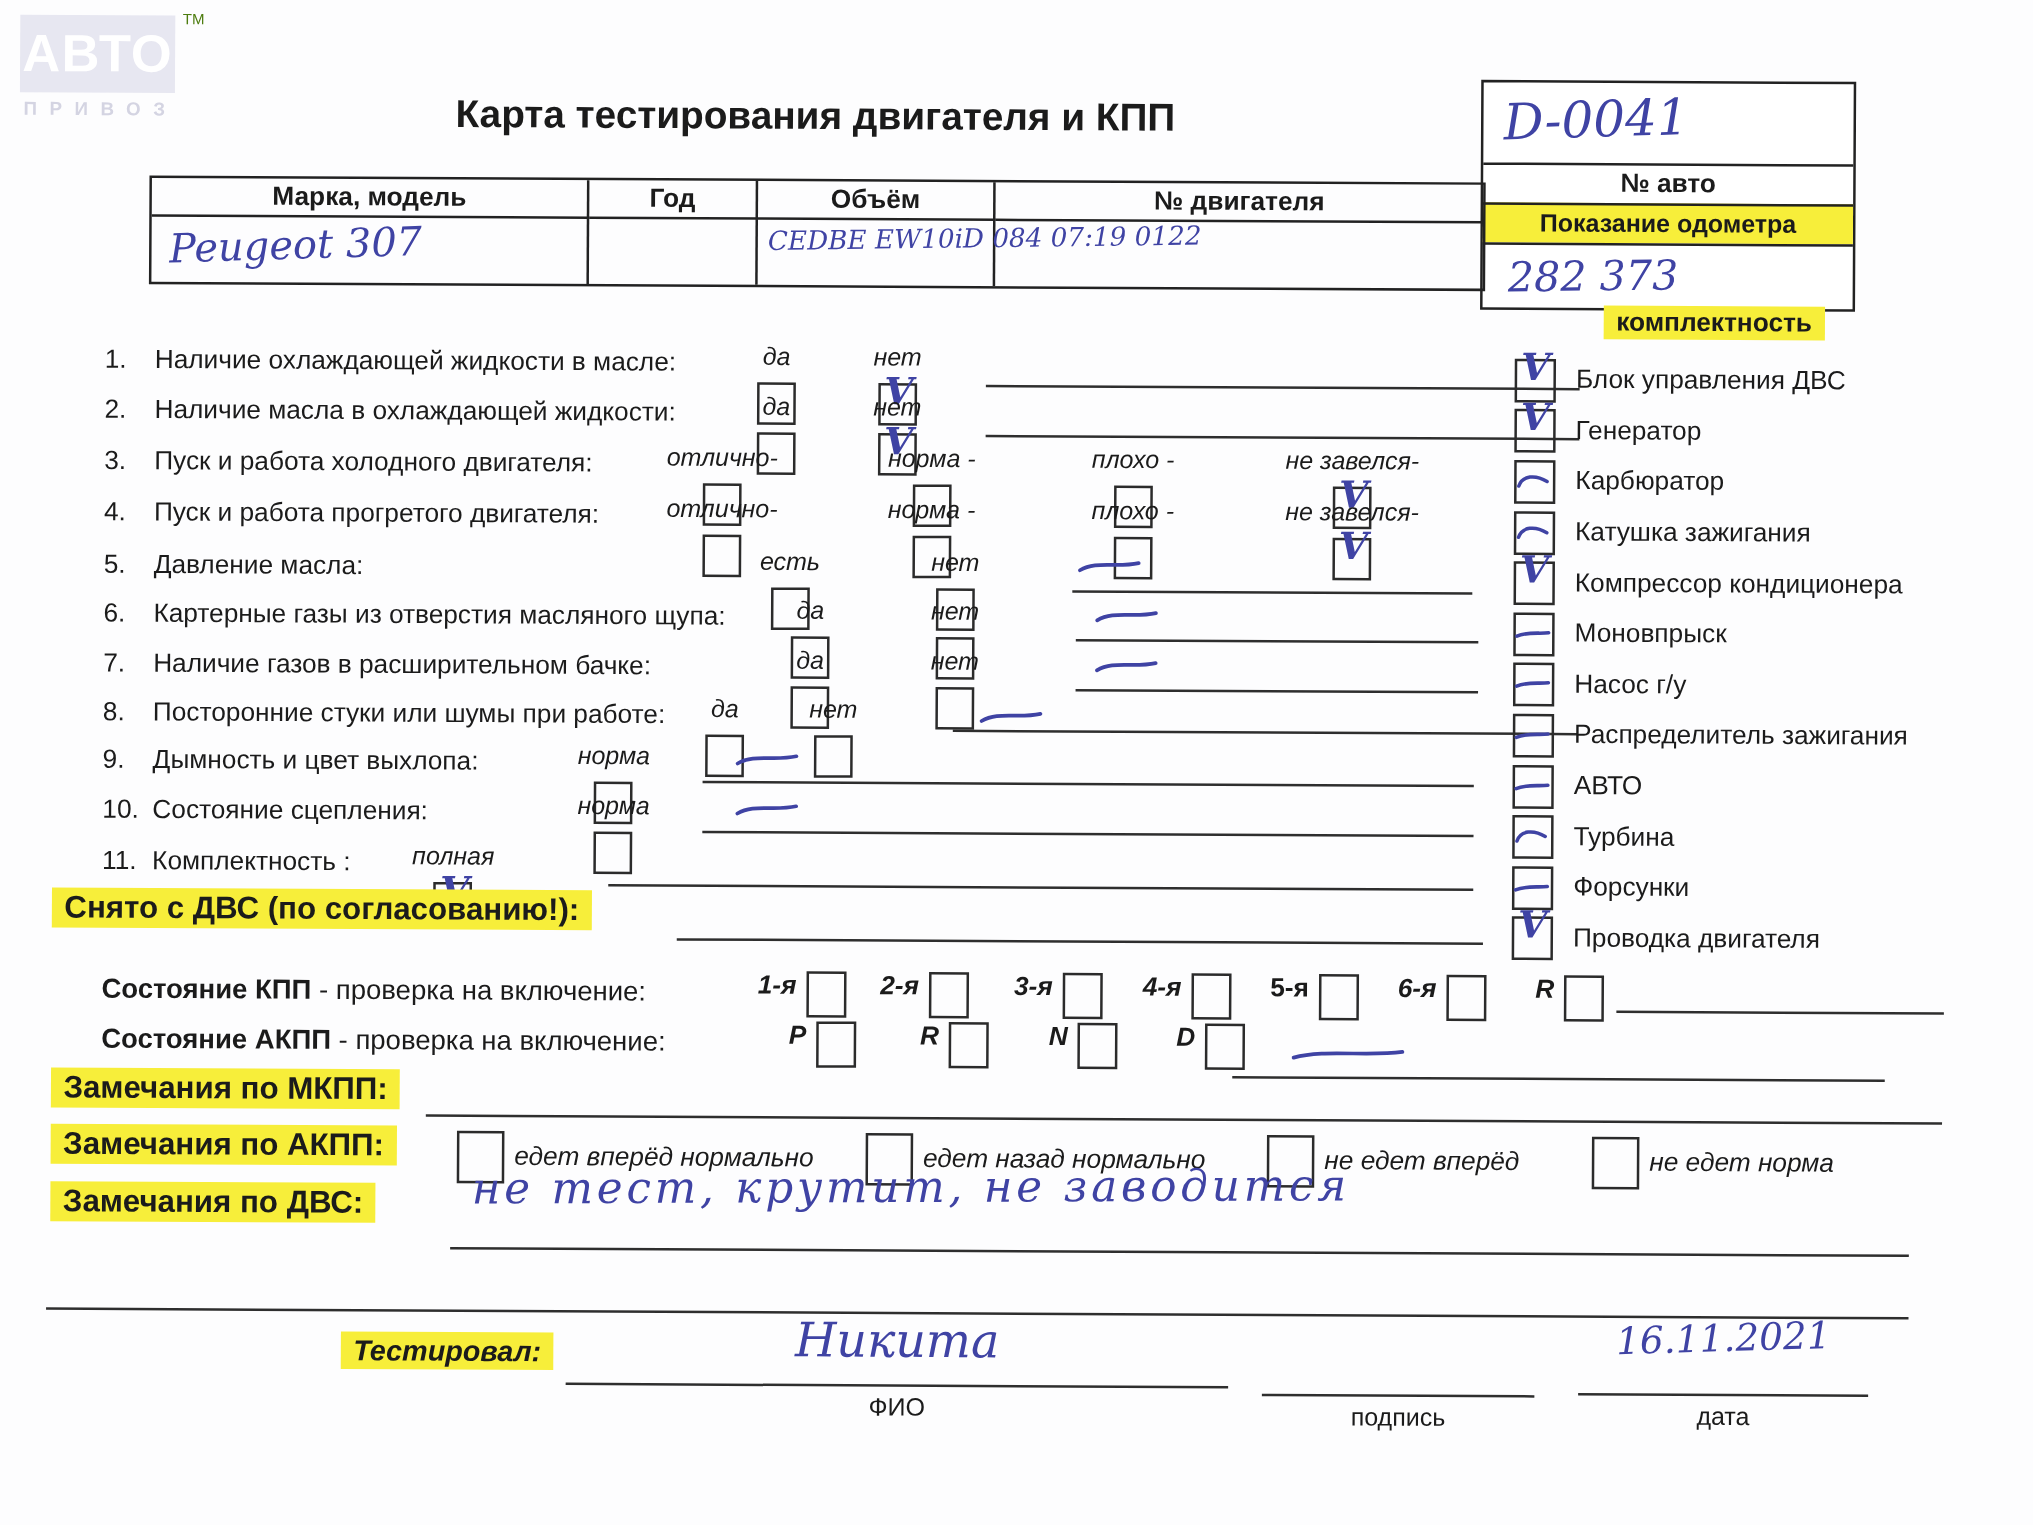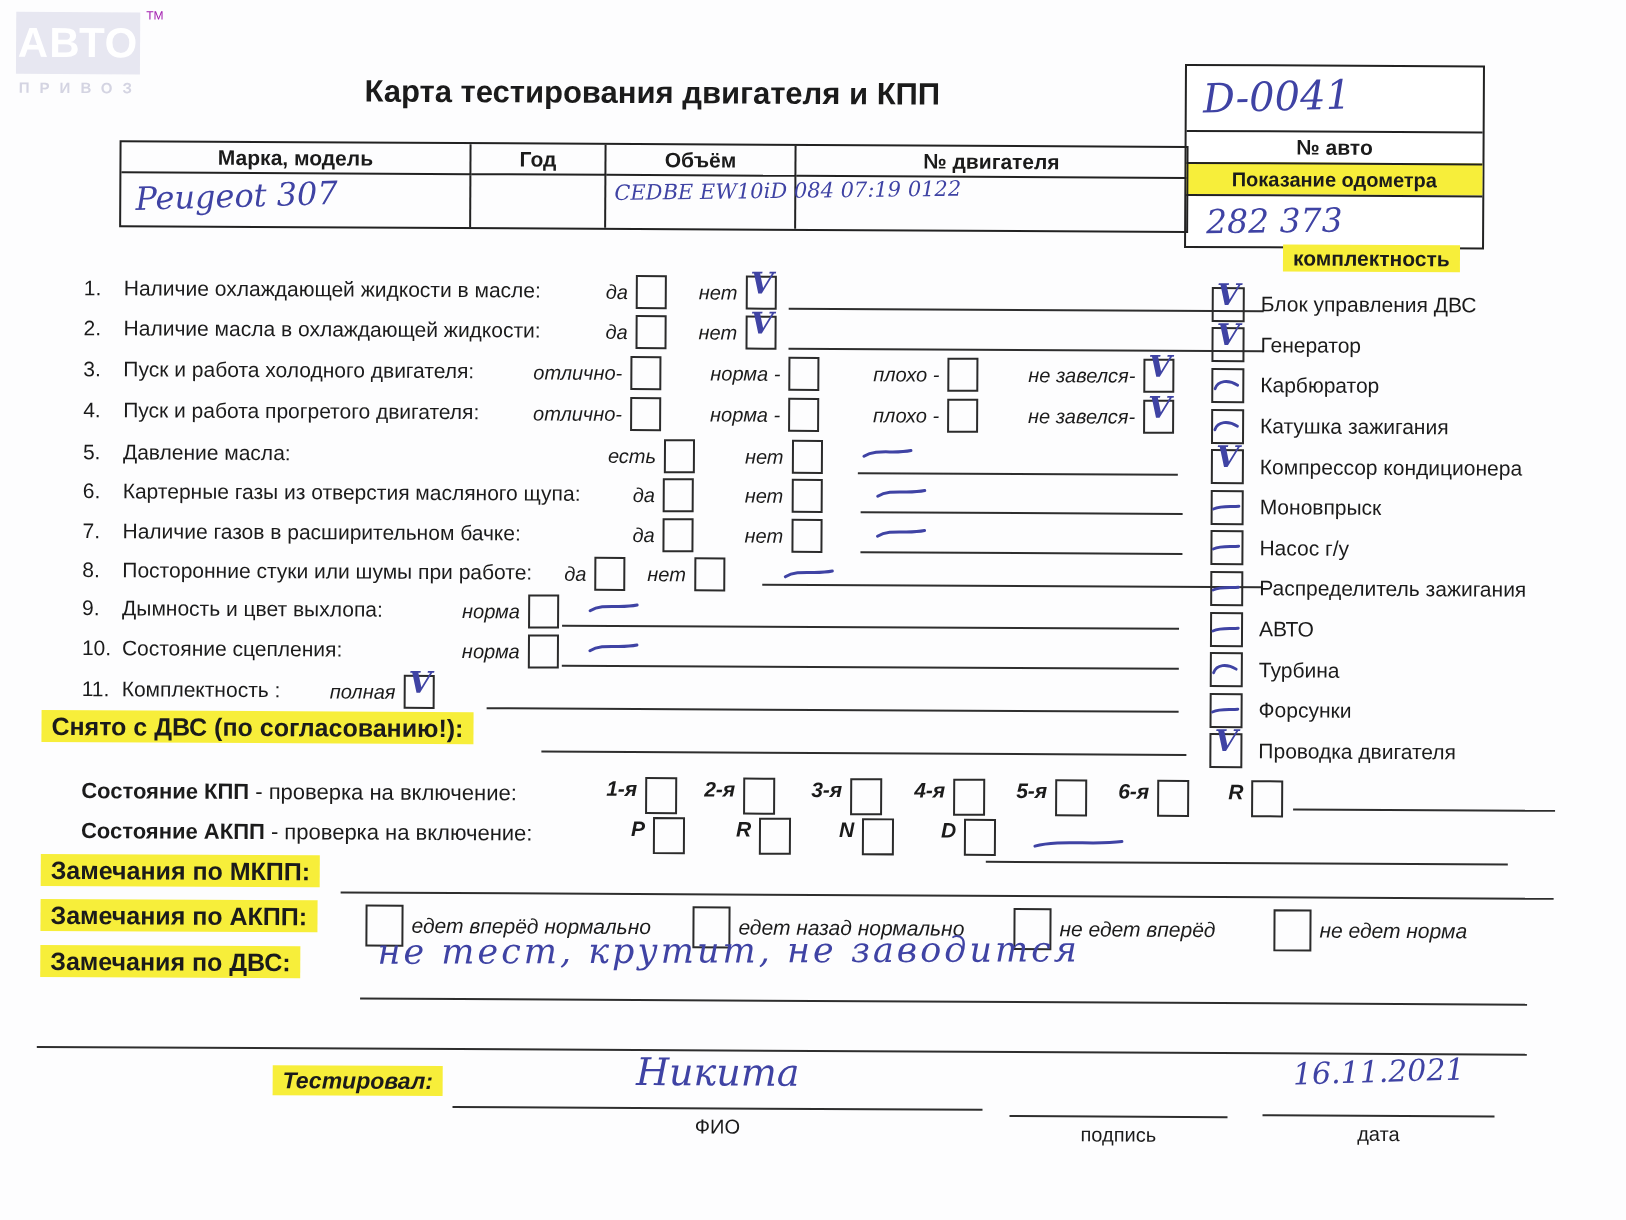--- a/index.html
+++ b/index.html
@@ -19,21 +19,21 @@
           font-style:italic;font-weight:bold;font-size:30px;color:var(--pen,#3f43a4);line-height:1;}
   .pen{stroke:var(--pen,#3f43a4);stroke-width:3;fill:none;stroke-linecap:round;}
   svg.mk{position:absolute;left:-2px;top:7px;width:32px;height:16px;}
   svg.sq{position:absolute;width:54px;height:14px;}
 
   
   #logo{position:absolute;left:16px;top:12px;width:150px;}
   .logo-box{width:124px;height:62px;background:#e7e7f1;color:#fff;font-weight:bold;
             font-size:42px;display:flex;align-items:center;justify-content:center;
             letter-spacing:1px;}
-  .logo-tm{position:absolute;left:130px;top:-4px;color:#a21caf;font-size:12px;}
+  .logo-tm{position:absolute;left:130px;top:-4px;color:#4d7c0f;font-size:12px;}
   .logo-sub{margin-top:5px;color:#d4d4e2;font-size:15px;letter-spacing:10px;
             font-weight:bold;padding-left:3px;}
 
   
   #title{position:absolute;left:120px;top:72px;width:1065px;text-align:center;
          font-size:31px;font-weight:bold;}
   #car-table{position:absolute;left:120px;top:140px;width:1065px;border:2px solid #222;
              display:grid;grid-template-columns:350px 135px 190px 390px;
              grid-template-rows:31px 52px;}
   #car-table .hcell{border-right:2px solid #222;border-bottom:2px solid #222;
@@ -53,21 +53,21 @@
   #car-box .r3{height:30px;border-top:2px solid #222;background:var(--hl,#f7ee3a);
                font-weight:bold;font-size:20px;display:flex;align-items:center;justify-content:center;}
   #car-box .r4{height:50px;border-top:2px solid #222;position:relative;}
   .hw-odo{position:absolute;left:20px;top:8px;font-size:33px;transform:rotate(-1deg);}
 
   
   .cl-row{position:absolute;left:85px;width:1140px;height:36px;font-size:21px;}
   .cl-row .num{position:absolute;left:0;top:0;}
   .cl-row .lbl{position:absolute;left:40px;top:0;white-space:nowrap;}
   .cl-row .opt{position:absolute;top:-4px;display:flex;align-items:center;gap:8px;
-               font-style:italic;font-size:20px;}
+               font-style:italic;font-size:20px;flex-direction:column;}
   .cl-r1{top:276px}.cl-r2{top:316px}.cl-r3{top:357px}.cl-r4{top:398px}
   .cl-r5{top:440px}.cl-r6{top:479px}.cl-r7{top:519px}.cl-r8{top:558px}
   .cl-r9{top:596px}.cl-r10{top:636px}.cl-r11{top:677px}
   .cl-r1 .o0,.cl-r2 .o0{left:522px}.cl-r1 .o1,.cl-r2 .o1{left:615px}
   .cl-r1 .wline,.cl-r2 .wline{left:705px;width:475px;top:28px}
   .cl-r3 .o0,.cl-r4 .o0{left:450px}.cl-r3 .o1,.cl-r4 .o1{left:627px}
   .cl-r3 .o2,.cl-r4 .o2{left:790px}.cl-r3 .o3,.cl-r4 .o3{left:945px}
   .cl-r5 .o0{left:525px}.cl-r5 .o1{left:662px}
   .cl-r5 .rs{left:778px;top:2px}.cl-r5 .wline{left:775px;width:320px;top:28px}
   .cl-r6 .o0,.cl-r7 .o0{left:550px}.cl-r6 .o1,.cl-r7 .o1{left:662px}
@@ -369,21 +369,21 @@
       </span>
       <span class="opt g2">
         <span class="glbl" style="font-style:italic">3-я</span>
         <span class="box"></span>
       </span>
       <span class="opt g3">
         <span class="glbl" style="font-style:italic">4-я</span>
         <span class="box"></span>
       </span>
       <span class="opt g4">
-        <span class="glbl" style="font-style:italic">5-я</span>
+        <span class="glbl" style="">5-я</span>
         <span class="box"></span>
       </span>
       <span class="opt g5">
         <span class="glbl" style="font-style:italic">6-я</span>
         <span class="box"></span>
       </span>
       <span class="opt g6">
         <span class="glbl" style="font-style:italic">R</span>
         <span class="box"></span>
       </span>

